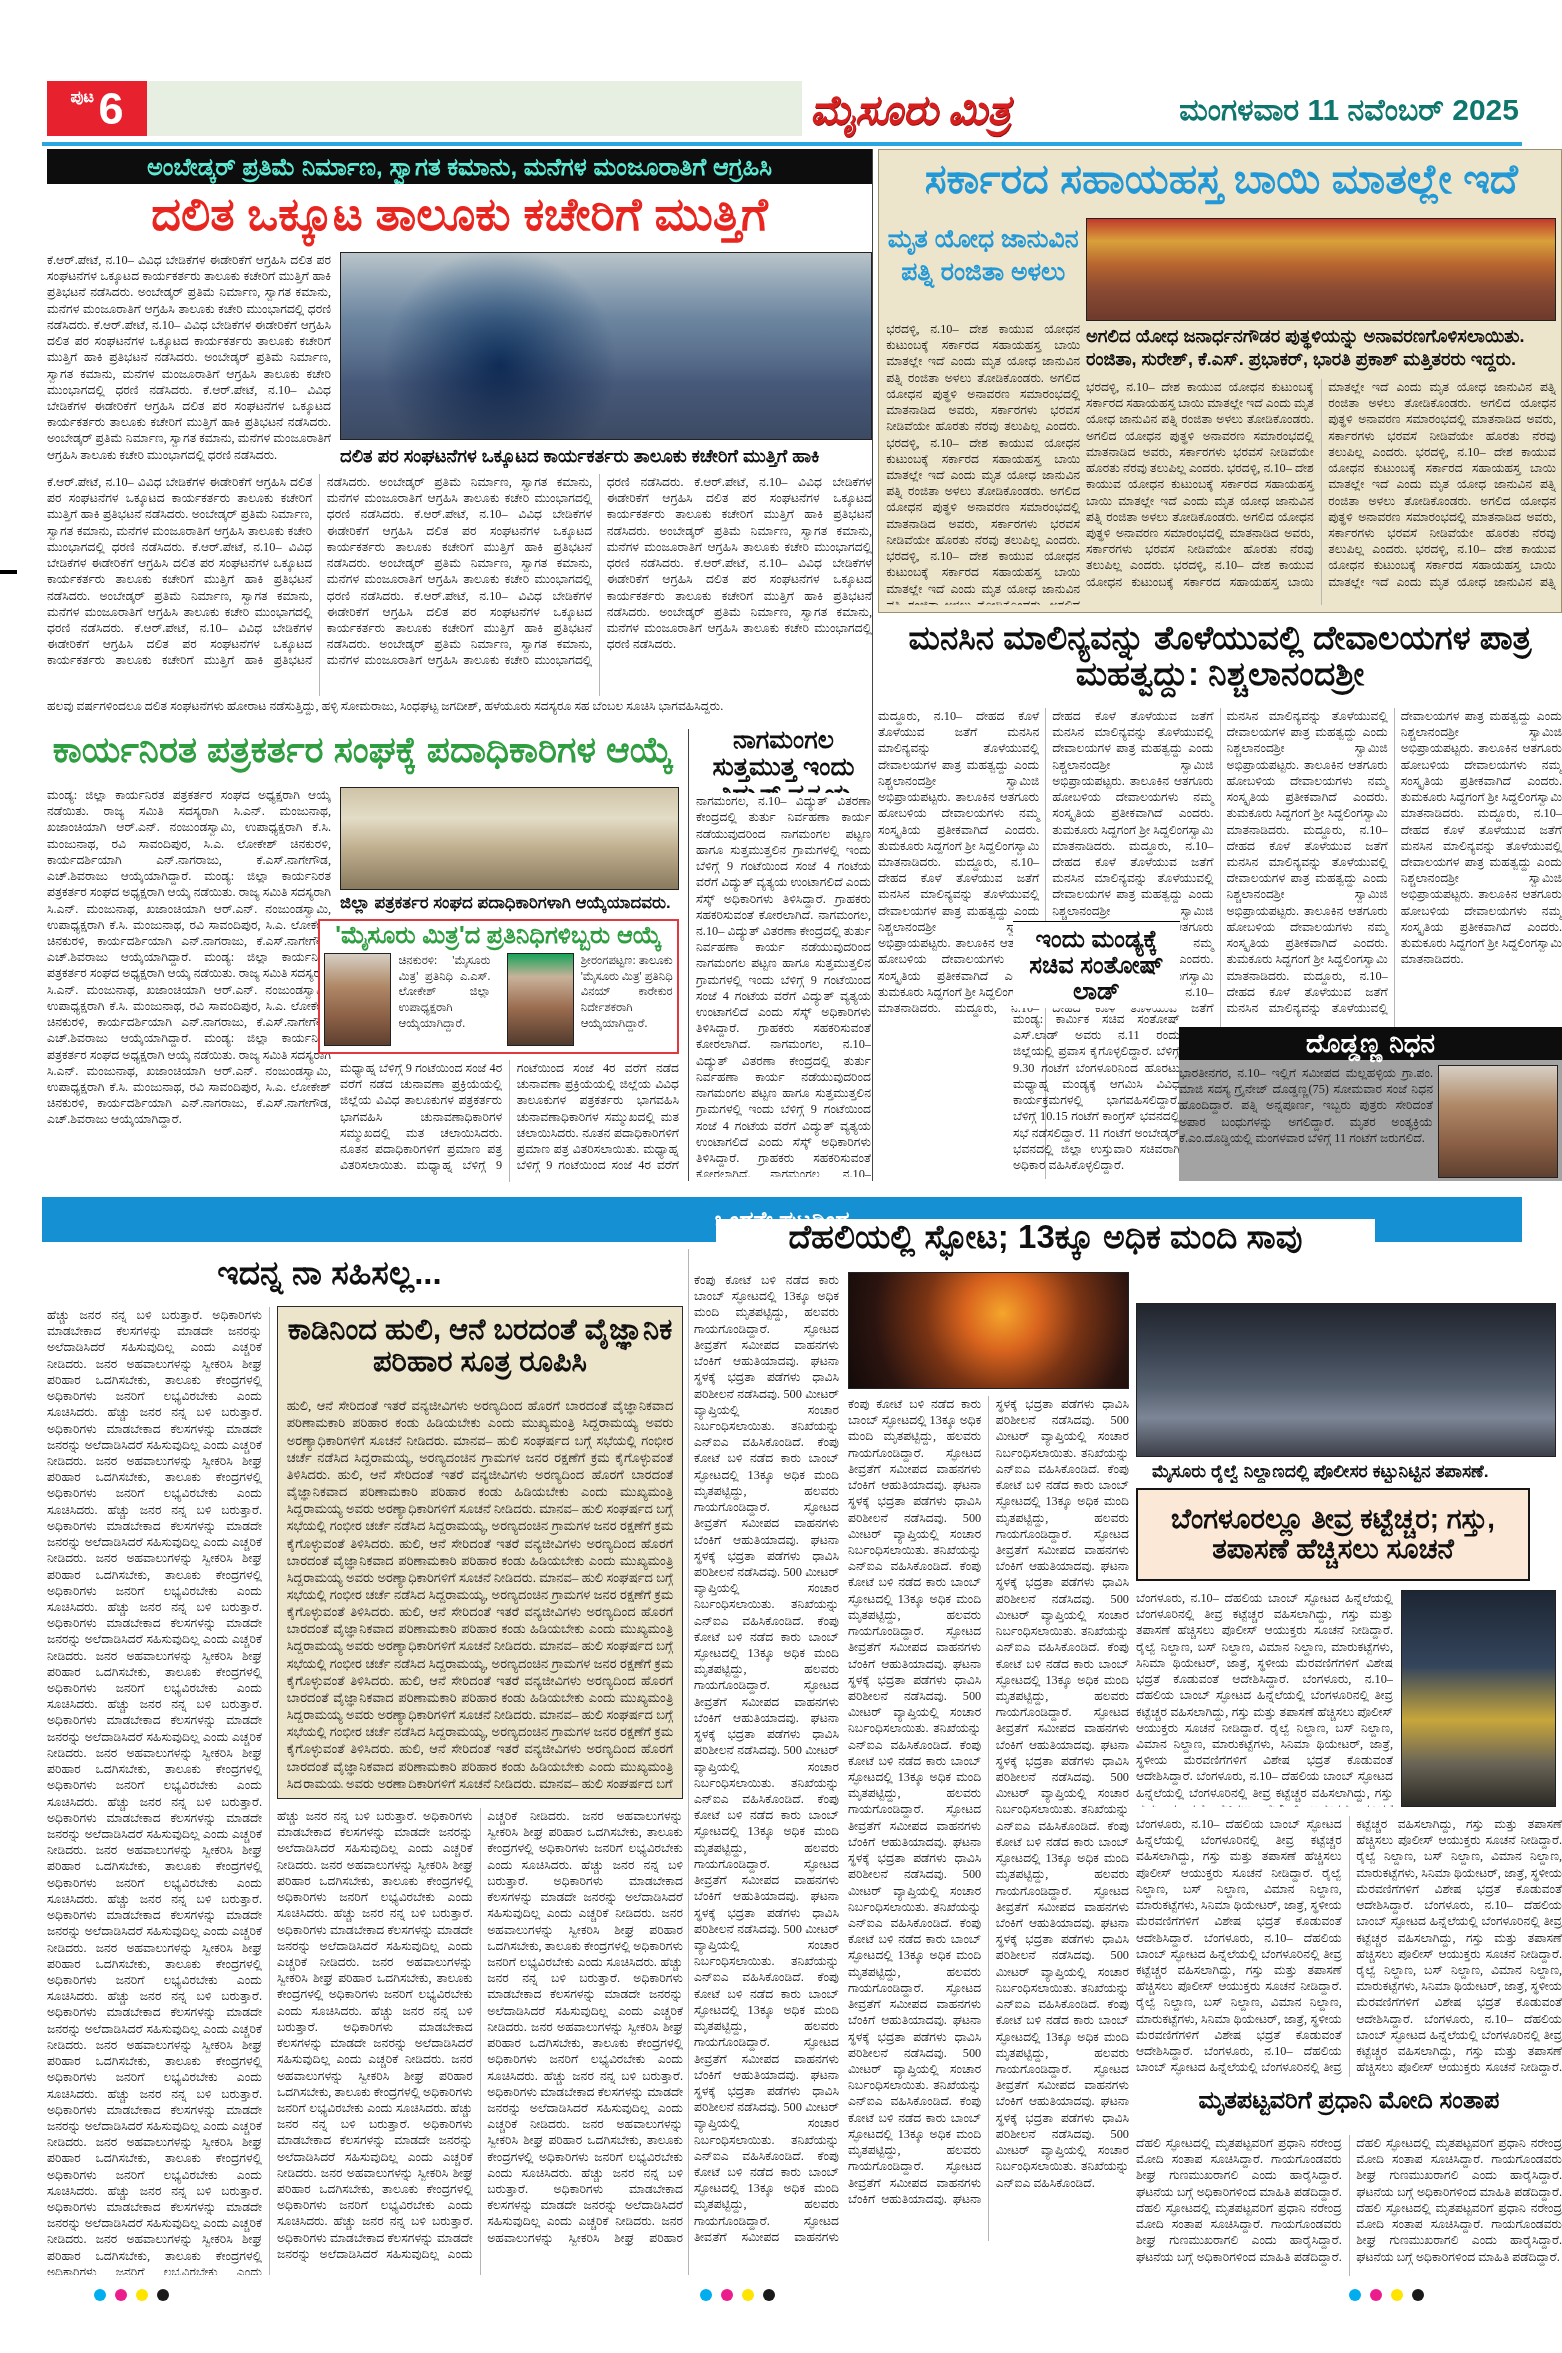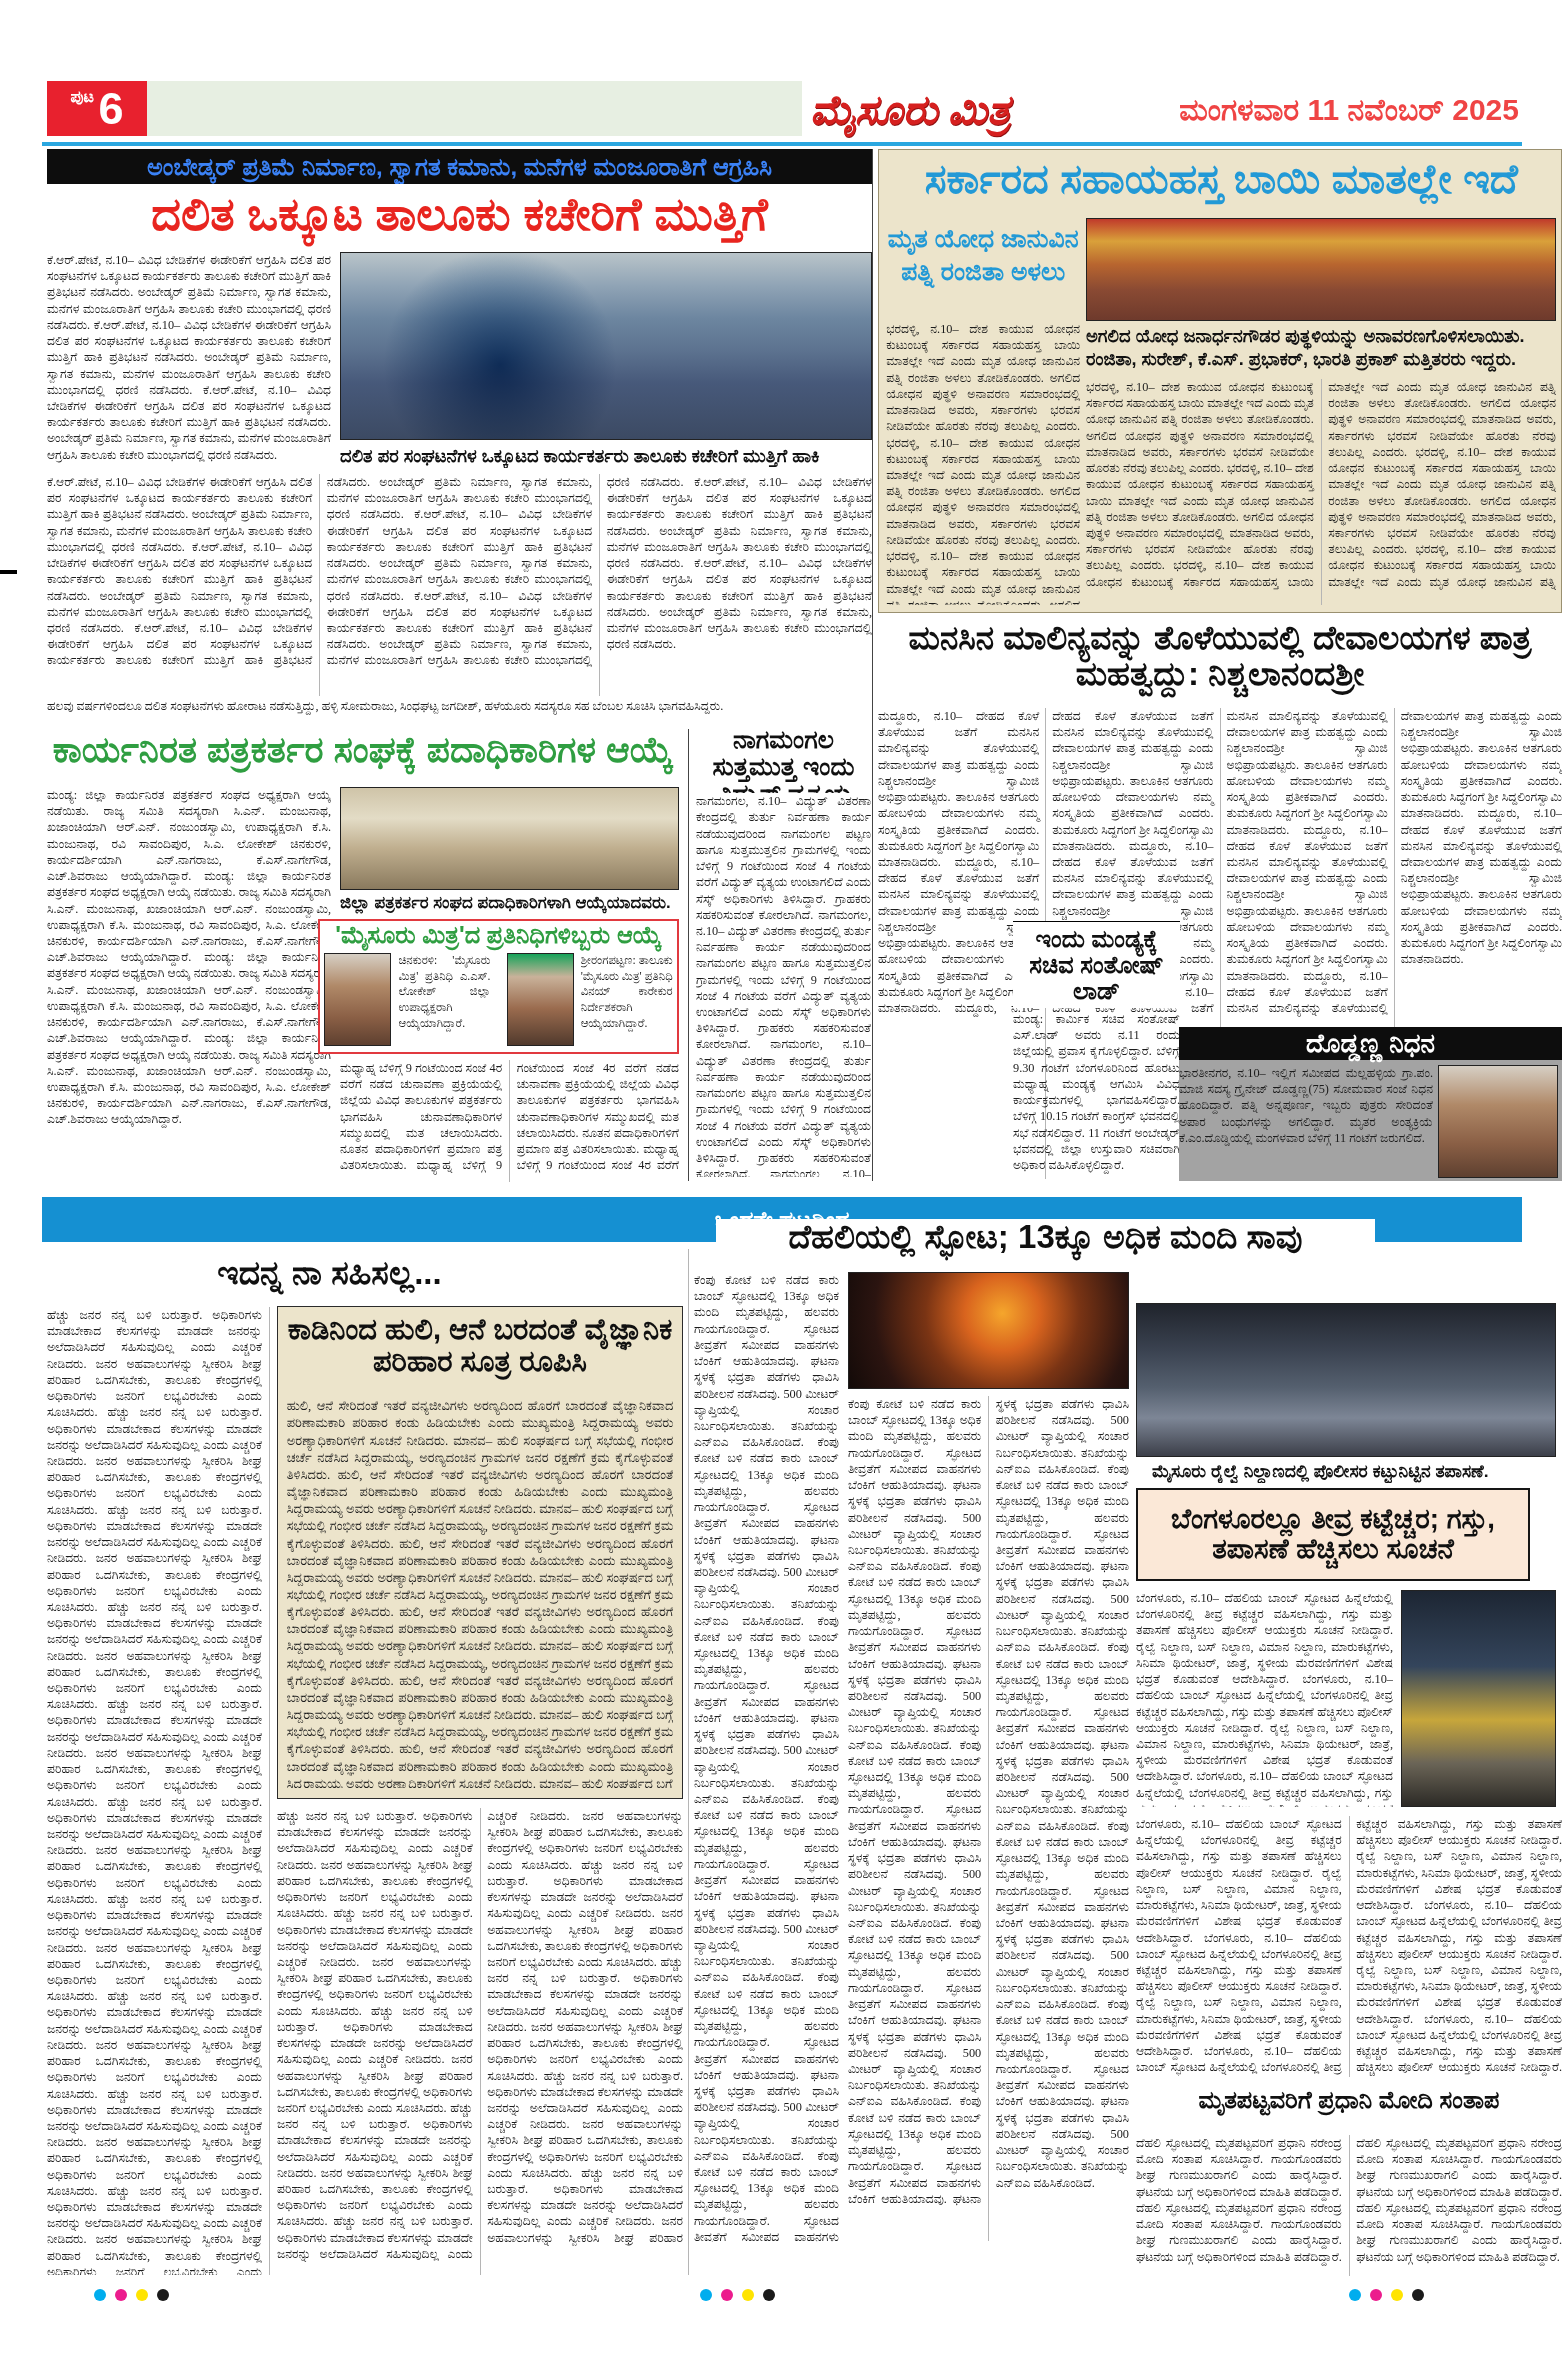--- a/index.html
+++ b/index.html
@@ -7,27 +7,27 @@
   body { font-family:"Liberation Serif", serif; }
   .page { position:relative; width:1562px; height:2354px; background:#fff; overflow:hidden; }
 
   
   .hdr-band { position:absolute; left:47px; top:81px; width:755px; height:55px; background:#e7efe2; display:flex; align-items:center; }
   .hdr-pagebox { position:absolute; left:0; top:0; width:100px; height:55px; background:#e8212e; color:#fff; display:flex; align-items:center; justify-content:center; gap:4.3px; }
   .hdr-pagebox .pl { font-size:16px; font-weight:bold; align-self:flex-start; margin-top:7.2px; font-family:"Liberation Sans",sans-serif;}
   .hdr-pagebox .pn { font-size:45px; font-weight:bold; font-family:"Liberation Sans",sans-serif; }
   .hdr-title { margin-left:116px; font-size:36px; font-weight:bold; color:#111; font-family:"Liberation Sans",sans-serif; white-space:nowrap; }
   .masthead { position:absolute; left:810px; top:86px; width:348px; height:52px; color:#d6201f; font-size:41px; font-weight:bold; font-style:italic; font-family:"Liberation Serif",serif; text-shadow:0.7px 0.7px 0 #8d0f0f; }
-  .hdr-date { position:absolute; right:43px; top:93px; font-size:30px; font-weight:bold; color:#ef4444; font-family:"Liberation Sans",sans-serif; }
+  .hdr-date { position:absolute; right:43px; top:93px; font-size:30px; font-weight:bold; color:#0f766e; font-family:"Liberation Sans",sans-serif; }
   .blue-rule { position:absolute; left:42px; top:142px; width:1480px; height:4.3px; background:#2aa7e0; }
   .edge-tick { position:absolute; left:0; top:570px; width:17.4px; height:4.3px; background:#000; }
 
   
   .abs { position:absolute; }
-  .kicker { background:#0d0d0d; color:#3b82f6; font-family:"Liberation Sans",sans-serif; font-weight:bold; font-size:24px; display:flex; align-items:center; justify-content:center; overflow:hidden; white-space:nowrap; }
+  .kicker { background:#0d0d0d; color:#5eead4; font-family:"Liberation Sans",sans-serif; font-weight:bold; font-size:24px; display:flex; align-items:center; justify-content:center; overflow:hidden; white-space:nowrap; }
   .hl { font-family:"Liberation Sans",sans-serif; font-weight:bold; text-align:center; overflow:hidden; line-height:1.08; }
   .hl-red   { color:#e8251f; font-size:46px; }
   .hl-blue  { color:#2299d6; font-size:41px; }
   .hl-black { color:#101010; font-size:33px; }
   .hl-green { color:#2f9e41; font-size:36px; }
   .sub-blue { color:#2299d6; font-size:25px; font-weight:bold; text-align:center; font-family:"Liberation Sans",sans-serif; line-height:1.3; }
   .body-txt { font-size:12.3px; line-height:1.32; text-align:justify; color:#1c1c1c; overflow:hidden; }
   .cols2 { column-count:2; column-gap:14.5px; column-rule:0.7px solid #b5b5b5; }
   .cols3 { column-count:3; column-gap:14.5px; column-rule:0.7px solid #b5b5b5; }
   .cols4 { column-count:4; column-gap:13px; column-rule:0.7px solid #b5b5b5; }

